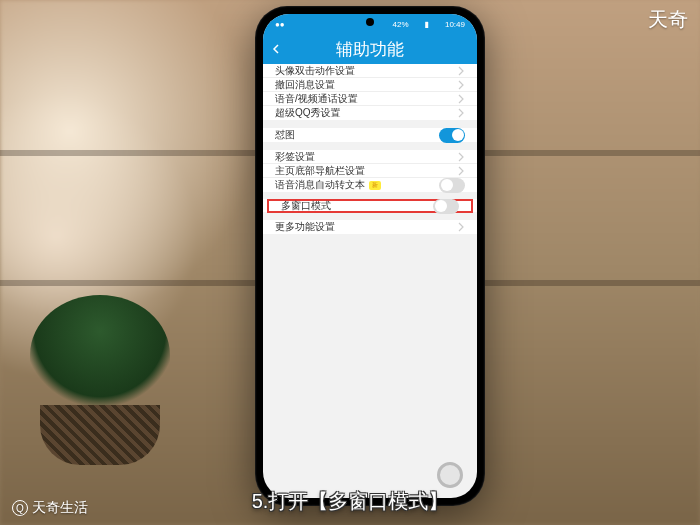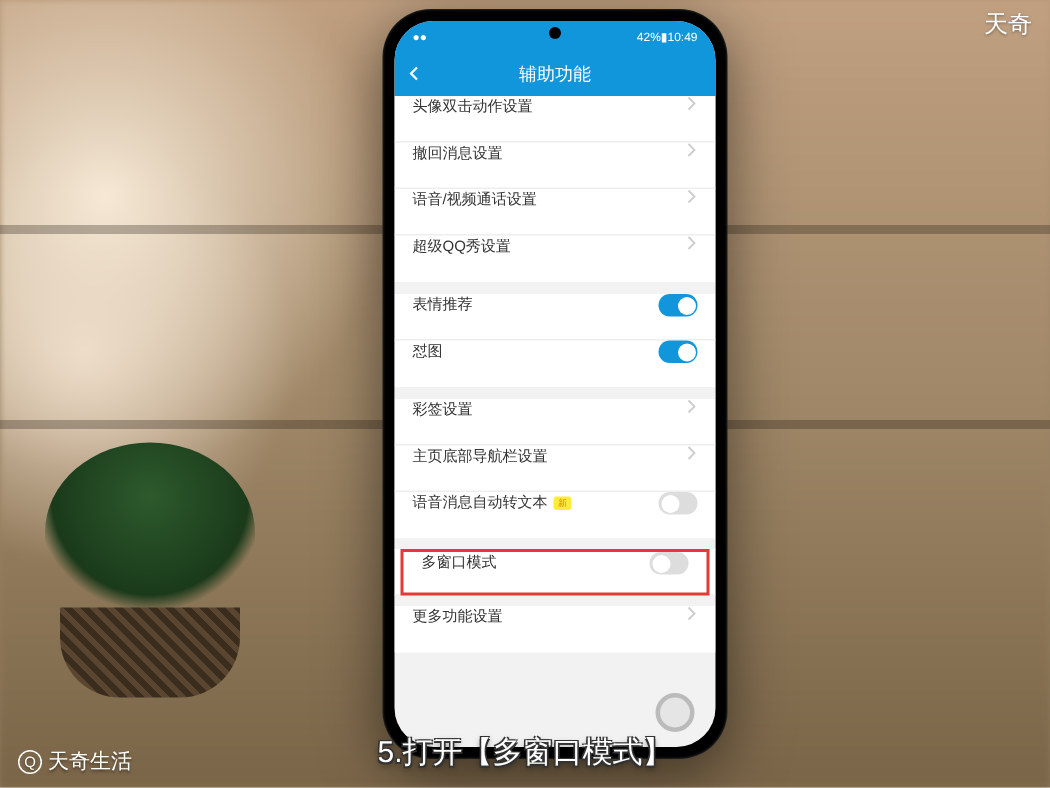--- a/index.html
+++ b/index.html
@@ -24,21 +24,21 @@
     position:absolute; left:30px; bottom:110px; width:140px; height:120px;
     background: radial-gradient(circle at 50% 30%, #2d5a2d 0%, #1a3a1a 60%, transparent 70%);
     border-radius: 50% 50% 10% 10%;
   }
   .basket {
     position:absolute; left:40px; bottom:60px; width:120px; height:60px;
     background: repeating-linear-gradient(45deg,#5a4530 0 4px,#3a2d1d 4px 8px);
     border-radius: 0 0 40px 40px;
   }
   .watermark-top {
-    position:absolute; top:6px; right:12px; color:#fff; font-size:16px;
+    position:absolute; top:6px; right:12px; color:#fff; font-size:20px;
     text-shadow:0 1px 2px rgba(0,0,0,.4);
   }
   .watermark-bottom {
     position:absolute; bottom:8px; left:12px; color:#fff; font-size:14px;
     display:flex; align-items:center; gap:4px;
     text-shadow:0 1px 2px rgba(0,0,0,.5);
   }
   .watermark-bottom .wm-icon {
     width:16px; height:16px; border:1.5px solid #fff; border-radius:50%;
     display:flex; align-items:center; justify-content:center; font-size:10px;
@@ -61,35 +61,35 @@
   }
   .notch {
     position:absolute; top:4px; left:50%; transform:translateX(-50%);
     width:8px; height:8px; background:#000; border-radius:50%; z-index:10;
   }
   .statusbar {
     height:20px; background:#1296db; color:#fff; font-size:8px;
     display:flex; align-items:center; justify-content:space-between;
     padding:0 12px;
   }
-  .status-icons { display:flex; gap:0; align-items:center; }
+  .status-icons { display:flex; gap:16px; align-items:center; }
   .header {
     height:30px; background:#1296db; color:#fff;
     display:flex; align-items:center; justify-content:center;
-    position:relative; font-size:12px;
+    position:relative; font-size:17px;
   }
   .back {
     position:absolute; left:8px; top:50%; transform:translateY(-50%);
     width:10px; height:10px;
   }
   .back svg { display:block; }
   .list { background:#fff; }
   .row {
-    display:flex; align-items:flex-start; justify-content:space-between;
-    padding:0 12px; height:31px; font-size:10px; color:#333;
+    display:flex; align-items:center; justify-content:space-between;
+    padding:0 12px; height:14px; font-size:10px; color:#333;
     border-bottom:0.5px solid #eee;
   }
   .row:last-child { border-bottom:none; }
   .gap { height:8px; background:#f2f2f2; }
   .chev { color:#ccc; }
   .chev svg { display:block; }
   .toggle {
     width:26px; height:15px; border-radius:8px; position:relative;
   }
   .toggle.on { background:#1296db; }
@@ -194,28 +194,20 @@
               <svg width="8" height="10" viewBox="0 0 8 10">
                 <path d="M2 1 L6 5 L2 9" stroke="#ccc" stroke-width="1.2" fill="none"></path>
               </svg>
             </span>
           </div>
         </div>
         <div class="gap"></div>
         <div class="list">
           <div class="row">
             <span class="row-label">
-              <span>表情推荐</span>
-            </span>
-            <span class="toggle on">
-              <span class="knob"></span>
-            </span>
-          </div>
-          <div class="row">
-            <span class="row-label">
               <span>怼图</span>
             </span>
             <span class="toggle on">
               <span class="knob"></span>
             </span>
           </div>
         </div>
         <div class="gap"></div>
         <div class="list">
           <div class="row">

